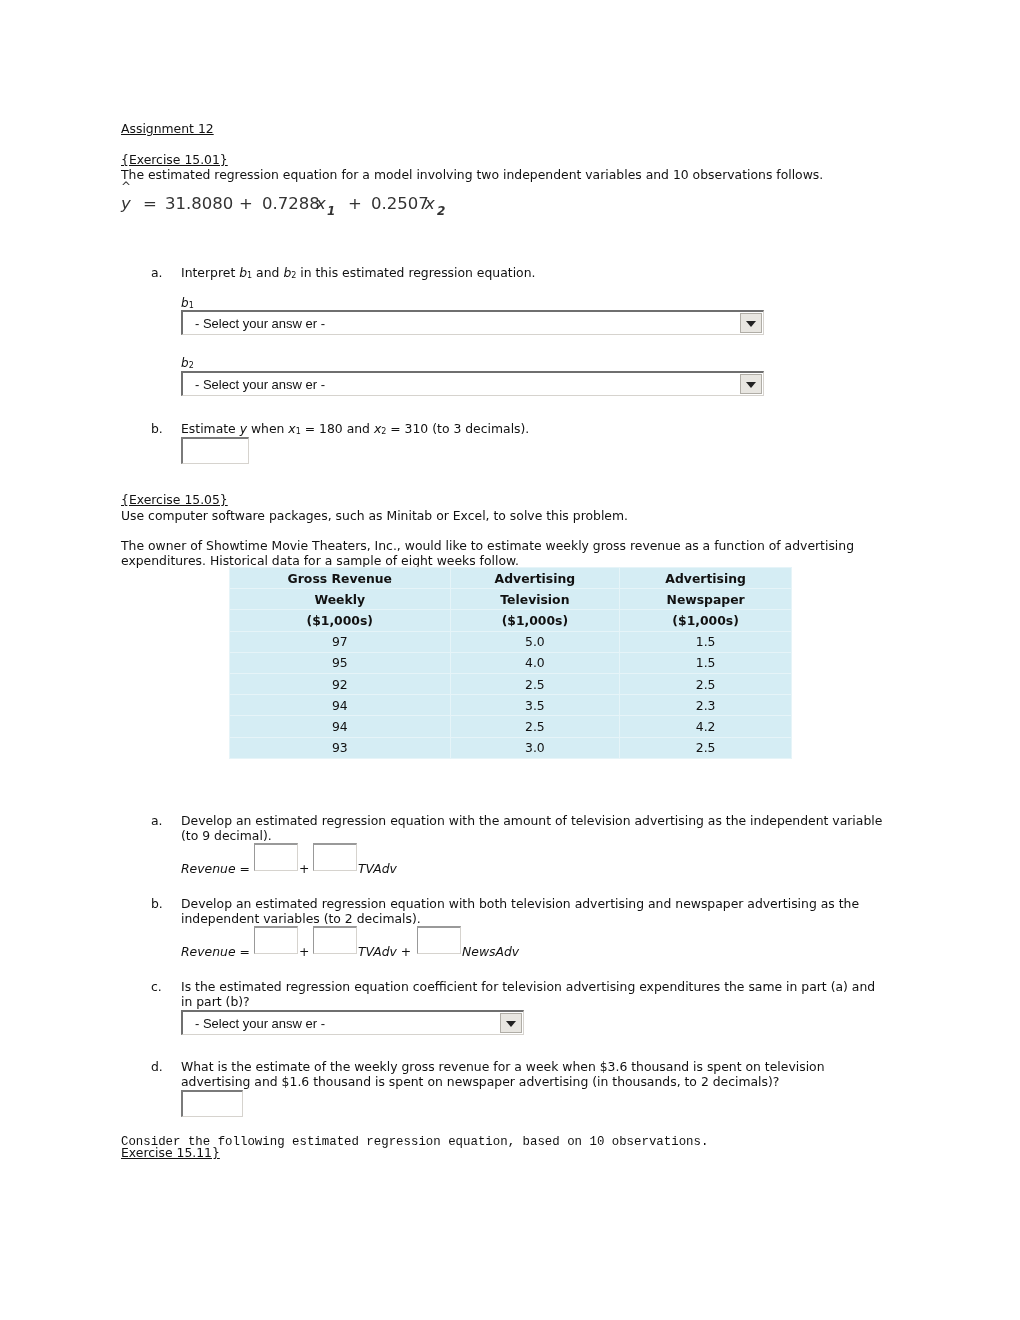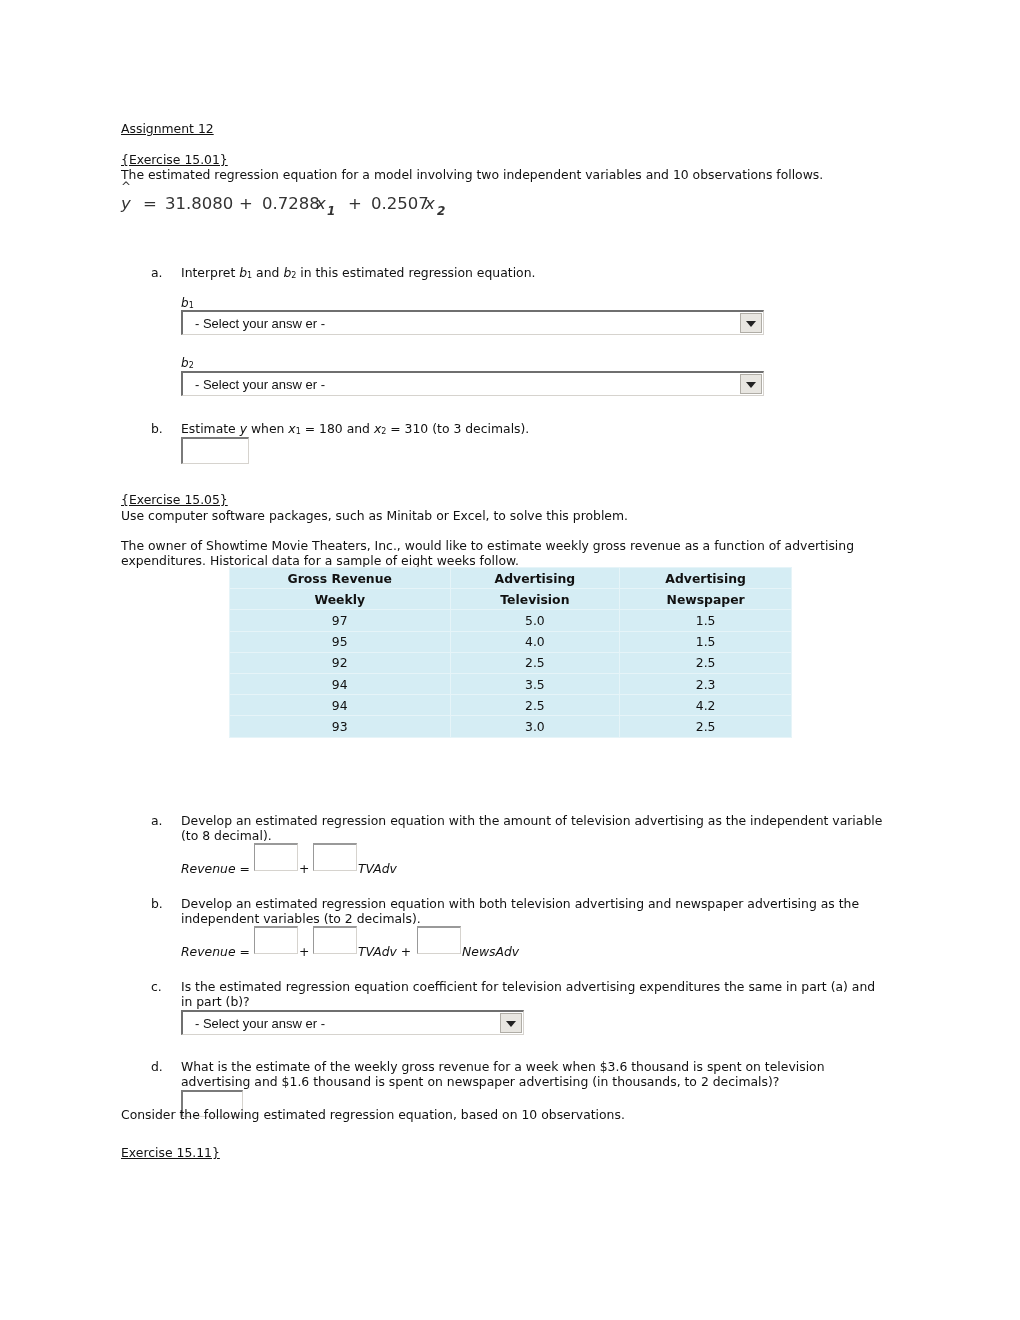--- a/index.html
+++ b/index.html
@@ -95,20 +95,25 @@
     <td class="h">Gross Revenue</td>
     <td class="h">Advertising</td>
     <td class="h">Advertising</td>
   </tr>
   <tr>
     <td class="h">Weekly</td>
     <td class="h">Television</td>
     <td class="h">Newspaper</td>
   </tr>
   <tr>
+    <td class="h">($1,000s)</td>
+    <td class="h">($1,000s)</td>
+    <td class="h">($1,000s)</td>
+  </tr>
+  <tr>
     <td>97</td>
     <td>5.0</td>
     <td>1.5</td>
   </tr>
   <tr>
     <td>95</td>
     <td>4.0</td>
     <td>1.5</td>
   </tr>
   <tr>
@@ -129,21 +134,21 @@
   <tr>
     <td>93</td>
     <td>3.0</td>
     <td>2.5</td>
   </tr>
 </tbody>
   </table>
 
 <div class="abs" style="left:151px;top:813px;">a.</div>
 <div class="abs" style="left:181px;top:813px;">Develop an estimated regression equation with the amount of television advertising as the independent variable</div>
-<div class="abs" style="left:181px;top:828px;">(to 8 decimal).</div>
+<div class="abs" style="left:181px;top:828px;">(to 9 decimal).</div>
 <div class="abs it" style="left:181px;top:861px;">Revenue =</div>
 <div class="input thin" style="left:254px;top:843px;width:44px;height:28px;"></div>
 <div class="abs" style="left:299px;top:861px;">+</div>
 <div class="input thin" style="left:313px;top:843px;width:44px;height:28px;"></div>
 <div class="abs it" style="left:358px;top:861px;">TVAdv</div>
 
 <div class="abs" style="left:151px;top:896px;">b.</div>
 <div class="abs" style="left:181px;top:896px;">Develop an estimated regression equation with both television advertising and newspaper advertising as the</div>
 <div class="abs" style="left:181px;top:911px;">independent variables (to 2 decimals).</div>
 <div class="abs it" style="left:181px;top:944px;">Revenue =</div>
@@ -161,13 +166,13 @@
   <span class="val">- Select your answ er -</span>
   <span class="btn"></span>
 </div>
 
 <div class="abs" style="left:151px;top:1059px;">d.</div>
 <div class="abs" style="left:181px;top:1059px;">What is the estimate of the weekly gross revenue for a week when $3.6 thousand is spent on television</div>
 <div class="abs" style="left:181px;top:1074px;">advertising and $1.6 thousand is spent on newspaper advertising (in thousands, to 2 decimals)?</div>
 <div class="input" style="left:181px;top:1090px;width:62px;height:27px;"></div>
 
 <div class="abs u" style="left:121px;top:1145px;">Exercise 15.11}</div>
-<div class="abs" style="left:121px;top:1107px;">Consider the following estimated regression equation, based on 10 observations.</div>
+<div class="abs" style="left:121px;top:1135px;font-family:Liberation Mono, monospace;">Consider the following estimated regression equation, based on 10 observations.</div>
 
 </body></html>

